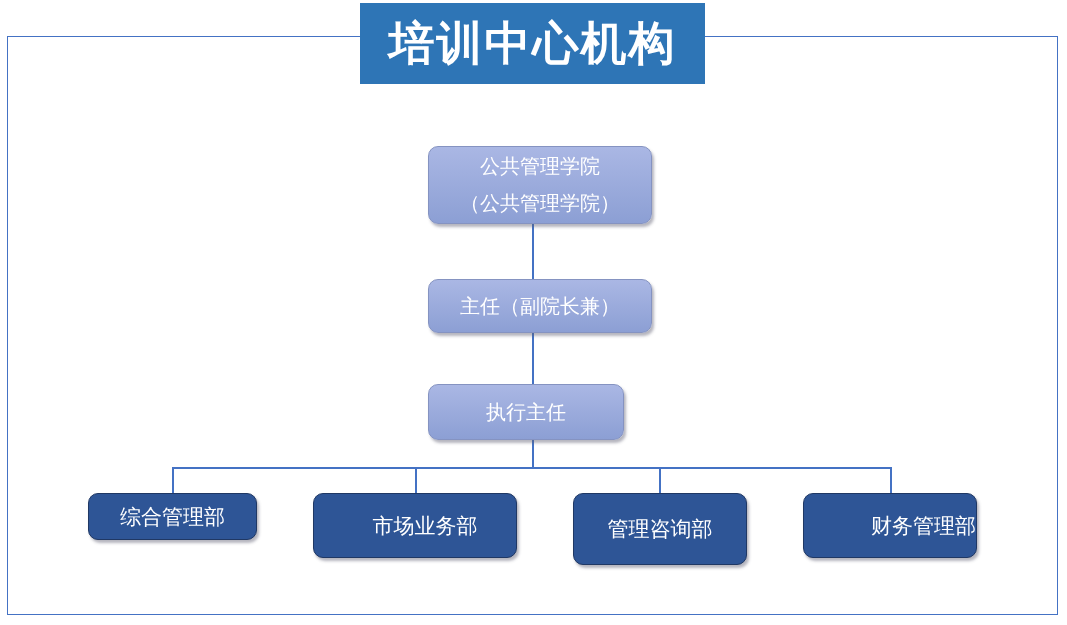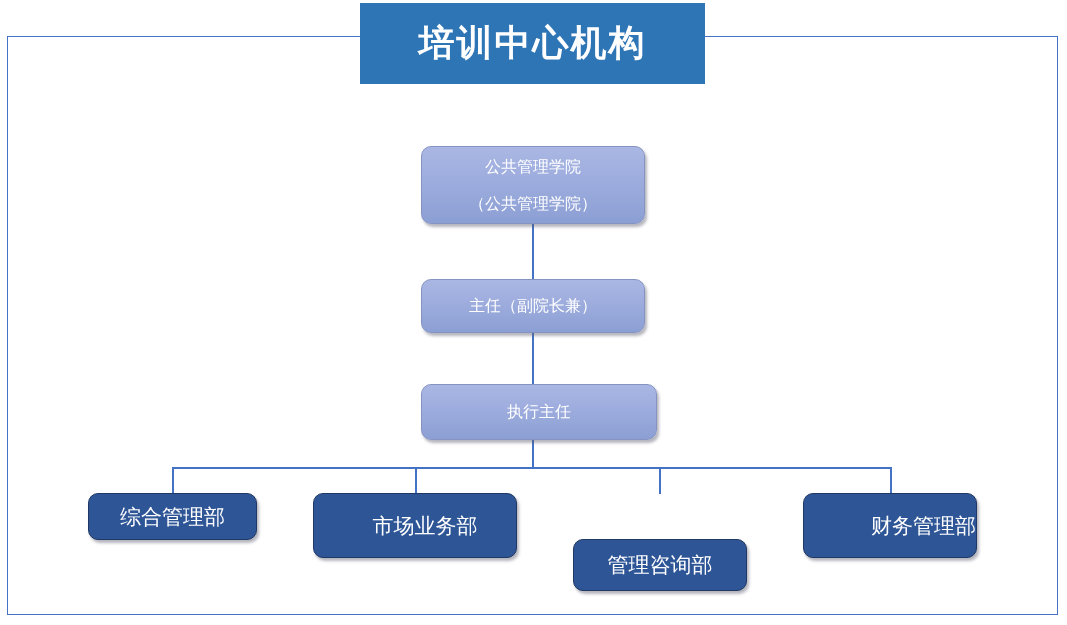--- a/index.html
+++ b/index.html
@@ -14,46 +14,47 @@
     border: 1.5px solid var(--connector, #4472C4); box-sizing: border-box;
   }
   
   .banner {
     position: absolute; left: 360px; top: 3px; width: 345px; height: 81px;
     background: var(--accent, #2E75B6);
     display: flex; align-items: center; justify-content: center; z-index: 3;
   }
   .banner-text {
     color: #ffffff; font-family: "Liberation Sans", sans-serif;
-    font-weight: 700; font-size: 36px; letter-spacing: 2px; white-space: nowrap;
+    font-weight: 700; font-size: 46px; letter-spacing: 2px; white-space: nowrap;
   }
   
   .node {
     position: absolute; box-sizing: border-box; z-index: 2;
     display: flex; flex-direction: column; align-items: center; justify-content: center;
     color: #ffffff; text-align: center; border-radius: 10px;
     box-shadow: 2px 3px 3px rgba(90, 90, 110, 0.45);
     white-space: nowrap;
   }
   .light {
     background: linear-gradient(180deg, var(--light-top, #aab7e4) 0%, var(--light-bottom, #8c9fd4) 100%);
     border: 1.5px solid var(--light-border, #8593C1);
-    font-size: 16px;
+    font-size: 20px;
+    margin-left: 7px;
   }
   .dark {
     background: var(--dark, #2E5596);
     border: 1.5px solid var(--dark-border, #203864);
     font-size: 21px;
   }
   .n-root   { left: 421px; top: 146px; width: 224px; height: 78px; line-height: 37px; }
   .n-lvl2   { left: 421px; top: 279px; width: 224px; height: 54px; }
-  .n-lvl3   { left: 421px; top: 384px; width: 236px; height: 56px; }
+  .n-lvl3   { left: 421px; top: 384px; width: 196px; height: 56px; }
   .n-dept1  { left:  88px; top: 493px; width: 169px; height: 47px; }
   .n-dept2  { left: 313px; top: 493px; width: 204px; height: 65px; padding-left: 20px; }
-  .n-dept3  { left: 573px; top: 493px; width: 174px; height: 52px; margin-top: 46px; }
+  .n-dept3  { left: 573px; top: 493px; width: 174px; height: 72px; }
   .n-dept4  { left: 803px; top: 493px; width: 174px; height: 65px; align-items: flex-end; }
   
   .line { position: absolute; background: var(--connector, #4472C4); z-index: 1; }
   .v1    { left: 532px; top: 224px; width: 1.5px; height: 56px; }
   .v2    { left: 532px; top: 332px; width: 1.5px; height: 53px; }
   .v3    { left: 532px; top: 439px; width: 1.5px; height: 29px; }
   .hrail { left: 172px; top: 467px; width: 719px; height: 1.5px; }
   .drop1 { left: 172px; top: 467px; width: 1.5px; height: 27px; }
   .drop2 { left: 415px; top: 467px; width: 1.5px; height: 27px; }
   .drop3 { left: 659px; top: 467px; width: 1.5px; height: 27px; }

